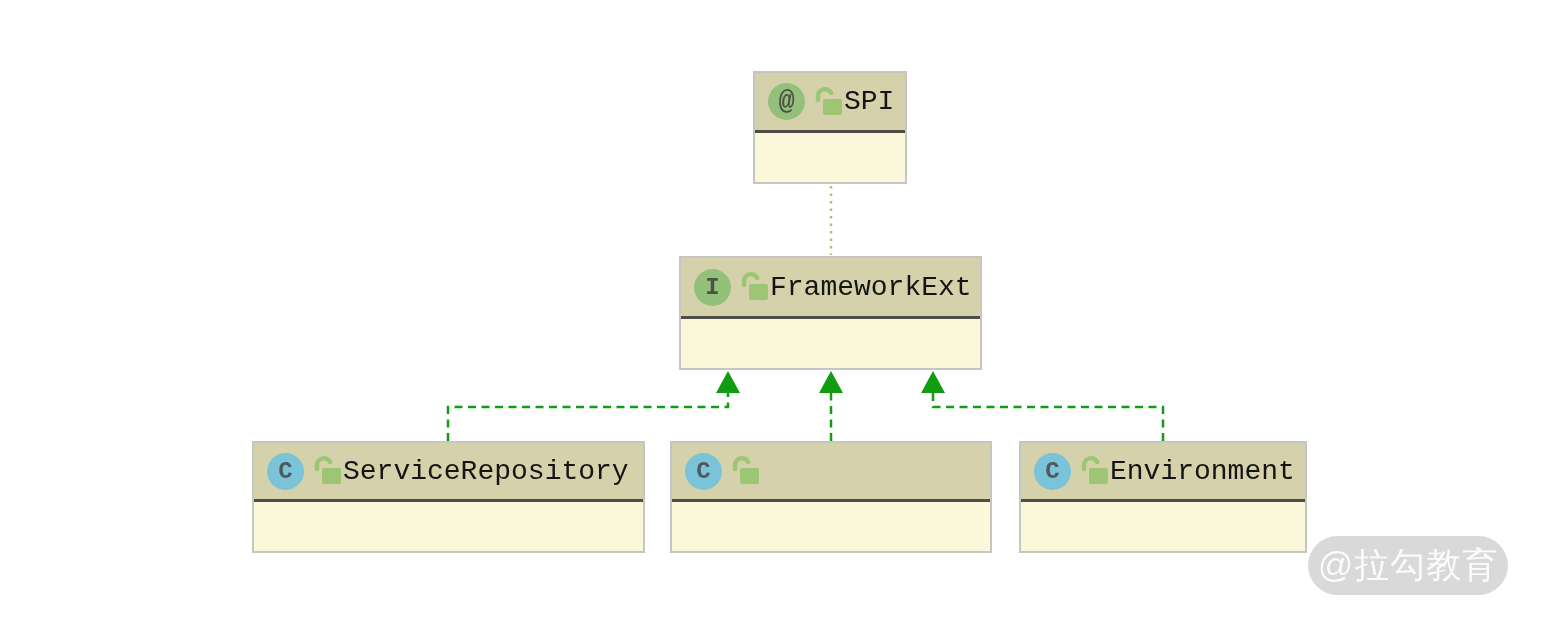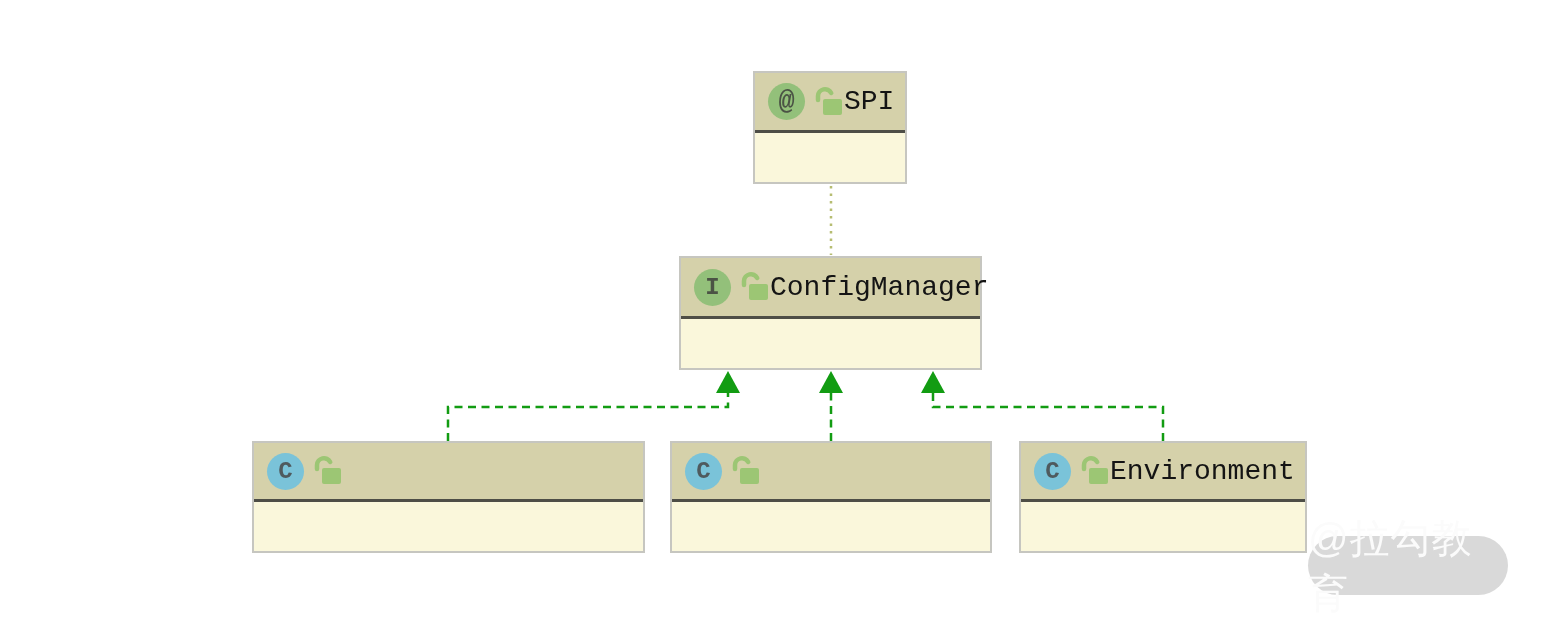--- a/index.html
+++ b/index.html
@@ -86,21 +86,21 @@
     left: 1308px;
     top: 536px;
     width: 200px;
     height: 59px;
     background: #d9d9d9;
     border-radius: 30px;
     display: flex;
     align-items: center;
     justify-content: center;
     font-family: "Liberation Sans", sans-serif;
-    font-size: 40px;
+    font-size: 35px;
     color: #fbfbfb;
     letter-spacing: 1px;
   }
 </style>
 </head>
 <body>
 
 <div class="canvas">
 
   <svg class="edges" viewBox="0 0 1550 617">
@@ -133,34 +133,35 @@
 
   <div class="uml-node" id="node-frameworkext">
     <div class="uml-header">
       <div class="badge interface">
         <span>I</span>
       </div>
       <svg class="lock" width="30" height="32" viewBox="0 0 30 32">
         <path d="M4 14 V10 a7 7 0 0 1 13.2 -3" fill="none" stroke="#9cc674" stroke-width="4.5" stroke-linecap="round"></path>
         <rect x="9" y="13" width="19" height="16" rx="2" fill="#9cc674"></rect>
       </svg>
-      <div class="node-name">ConfigManager</div>
+      <div class="node-name">FrameworkExt</div>
     </div>
     <div class="uml-body"></div>
   </div>
 
   <div class="uml-node" id="node-servicerepository">
     <div class="uml-header">
       <div class="badge class">
         <span>C</span>
       </div>
       <svg class="lock" width="30" height="32" viewBox="0 0 30 32">
         <path d="M4 14 V10 a7 7 0 0 1 13.2 -3" fill="none" stroke="#9cc674" stroke-width="4.5" stroke-linecap="round"></path>
         <rect x="9" y="13" width="19" height="16" rx="2" fill="#9cc674"></rect>
       </svg>
+      <div class="node-name">ServiceRepository</div>
     </div>
     <div class="uml-body"></div>
   </div>
 
   <div class="uml-node" id="node-configmanager">
     <div class="uml-header">
       <div class="badge class">
         <span>C</span>
       </div>
       <svg class="lock" width="30" height="32" viewBox="0 0 30 32">

